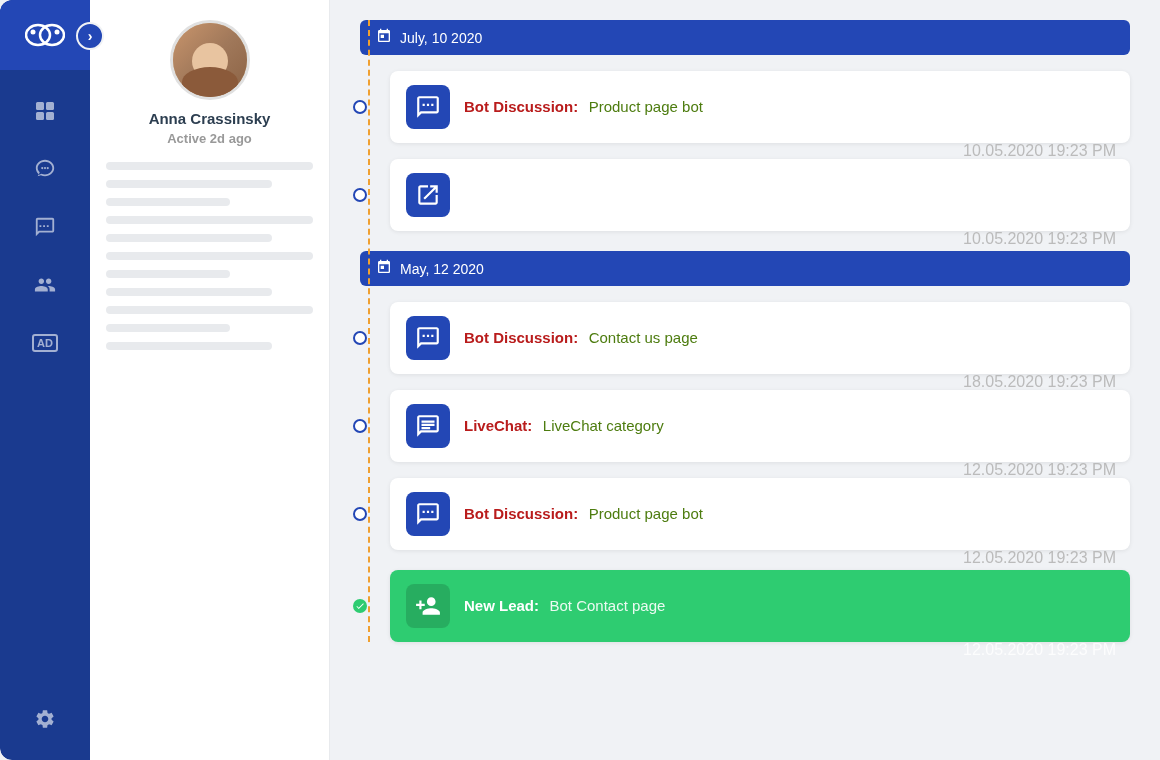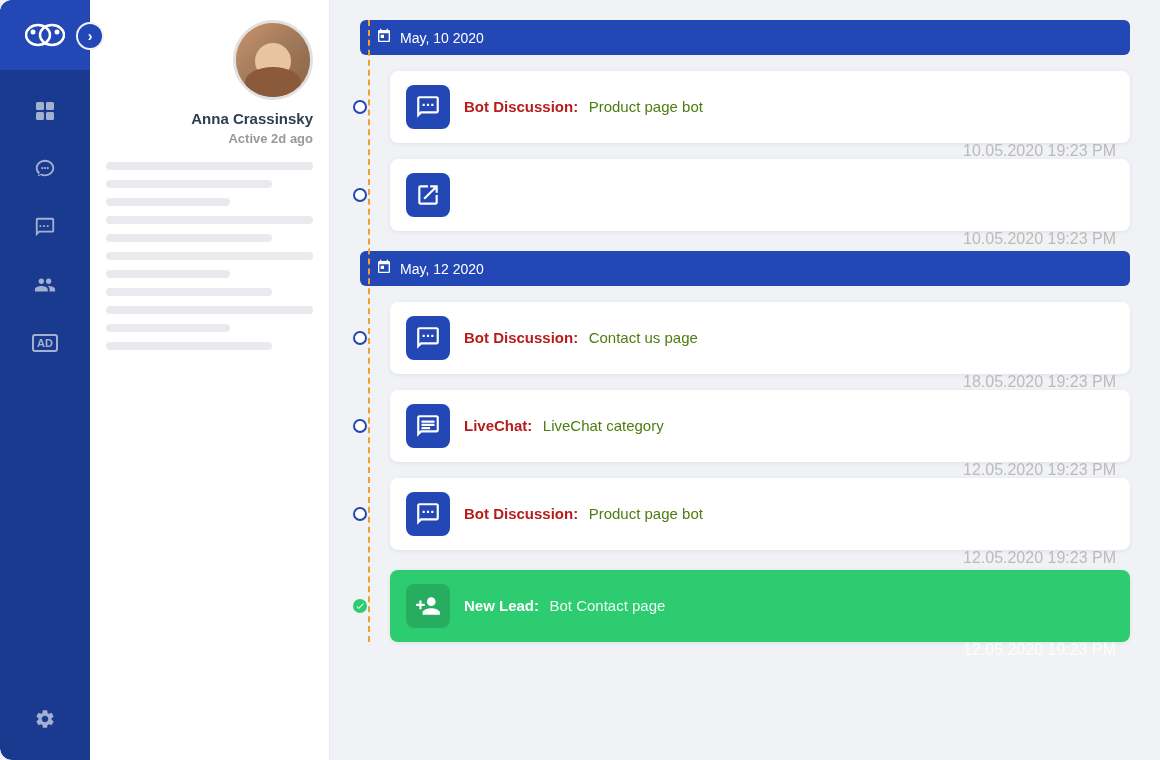--- a/index.html
+++ b/index.html
@@ -77,21 +77,21 @@
     .sidebar-bottom {
       padding: 16px 0;
     }
 
     
     .left-panel {
       width: 240px;
       background: white;
       display: flex;
       flex-direction: column;
-      align-items: flex-end;
+      align-items: center;
       padding: 20px 16px;
       flex-shrink: 0;
       border-right: 1px solid #e8eaed;
     }
 
     .avatar {
       width: 80px;
       height: 80px;
       border-radius: 50%;
       background: #c9a882;
@@ -393,21 +393,21 @@
   <div class="timeline-container">
     <div class="timeline-line"></div>
 
     <div class="date-section">
       <div class="date-header">
         <span>
           <svg width="16" height="16" viewBox="0 0 24 24" fill="white">
             <path d="M19 3h-1V1h-2v2H8V1H6v2H5c-1.11 0-1.99.9-1.99 2L3 19c0 1.1.89 2 2 2h14c1.1 0 2-.9 2-2V5c0-1.1-.9-2-2-2zm0 16H5V8h14v11zM7 10h5v5H7z"></path>
           </svg>
         </span>
-        <span>May, 10 2020</span>
+        <span>July, 10 2020</span>
       </div>
 
       <div class="timeline-event">
         <div class="timeline-dot"></div>
         <div class="event-card">
           <div class="event-icon">
             <svg width="26" height="26" viewBox="0 0 24 24" fill="white">
               <path d="M20 2H4c-1.1 0-2 .9-2 2v18l4-4h14c1.1 0 2-.9 2-2V4c0-1.1-.9-2-2-2zm0 14H5.17L4 17.17V4h16v12zM7 9h2v2H7zm4 0h2v2h-2zm4 0h2v2h-2z"></path>
             </svg>
           </div>

